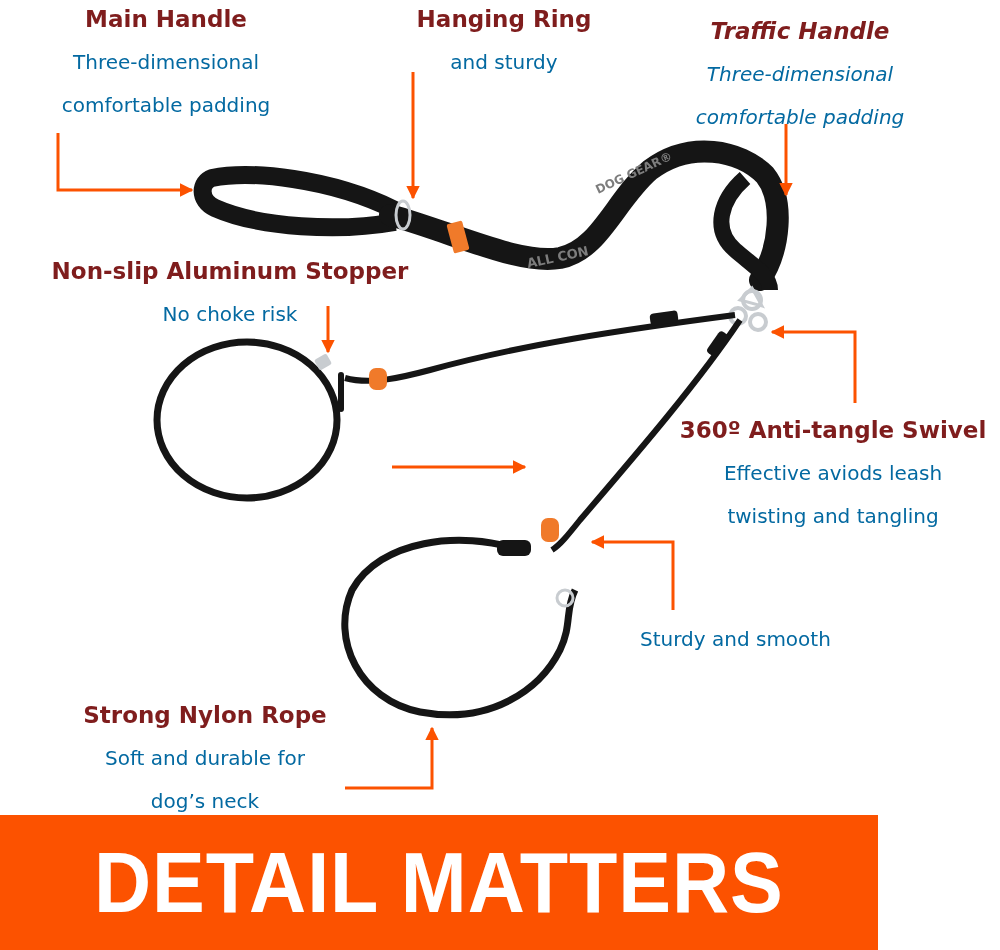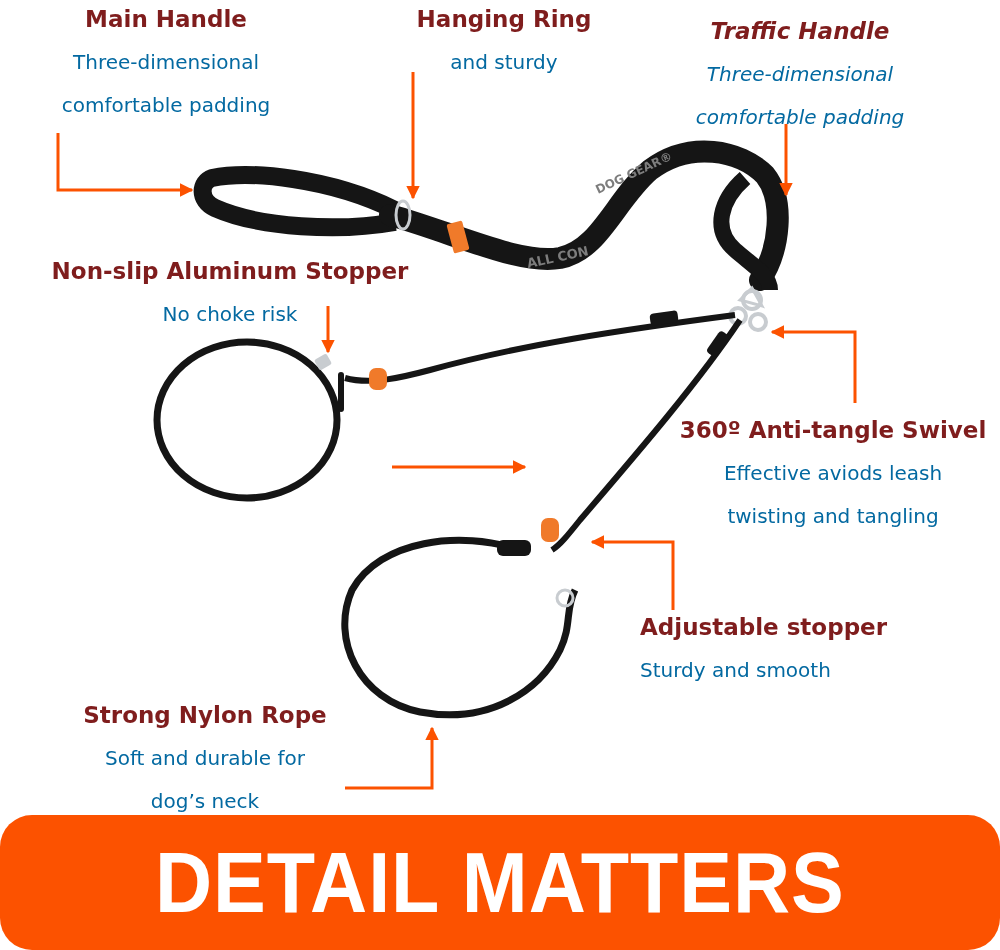--- a/index.html
+++ b/index.html
@@ -1,21 +1,21 @@
 <!DOCTYPE html>
 <html><head>
 <meta charset="utf-8">
 <style>
   html,body{margin:0;padding:0;background:#ffffff;}
   body{width:1000px;height:950px;position:relative;overflow:hidden;font-family:"DejaVu Sans","Liberation Sans",sans-serif;}
   .label{position:absolute;text-align:center;line-height:31px;}
   .label .t{font-weight:bold;color:#7f1d1d;font-size:23px;display:block;}
   .label .s{color:#0369a1;font-size:20px;display:block;margin-top:12px;}
   svg.art{position:absolute;left:0;top:0;}
-  .banner{position:absolute;left:0;top:815px;width:1000px;height:135px;background:#fc5200;display:flex;align-items:center;justify-content:center;border-radius:32px;}
+  .banner{position:absolute;left:0;top:815px;width:878px;height:135px;background:#fc5200;display:flex;align-items:center;justify-content:center;}
   .banner span{color:#ffffff;font-family:"Liberation Sans","DejaVu Sans",sans-serif;font-weight:bold;font-size:86px;letter-spacing:1px;transform:scaleX(0.92);display:inline-block;}
 </style>
 </head>
 <body>
 
 <svg class="art" width="1000" height="815" viewBox="0 0 1000 815">
   <defs>
     <marker id="ah" viewBox="0 0 10 10" refX="9" refY="5" markerWidth="4.5" markerHeight="4.5" orient="auto">
       <path d="M0,0 L10,5 L0,10 z" fill="#fc5200"></path>
     </marker>
@@ -87,21 +87,20 @@
 <div class="label" style="left:30px;top:256px;width:400px;">
   <span class="t">Non-slip Aluminum Stopper</span>
   <span class="s">No choke risk</span>
 </div>
 <div class="label" style="left:668px;top:415px;width:330px;">
   <span class="t">360º Anti-tangle Swivel</span>
   <span class="s">Effective aviods leash</span>
   <span class="s">twisting and tangling</span>
 </div>
 <div class="label" style="left:640px;top:612px;width:270px;text-align:left;">
-  <span class="t">Adjustable stopper</span>
   <span class="s">Sturdy and smooth</span>
 </div>
 <div class="label" style="left:58px;top:700px;width:294px;">
   <span class="t">Strong Nylon Rope</span>
   <span class="s">Soft and durable for</span>
   <span class="s">dog’s neck</span>
 </div>
 
 <div class="banner">
   <span>DETAIL MATTERS</span>

